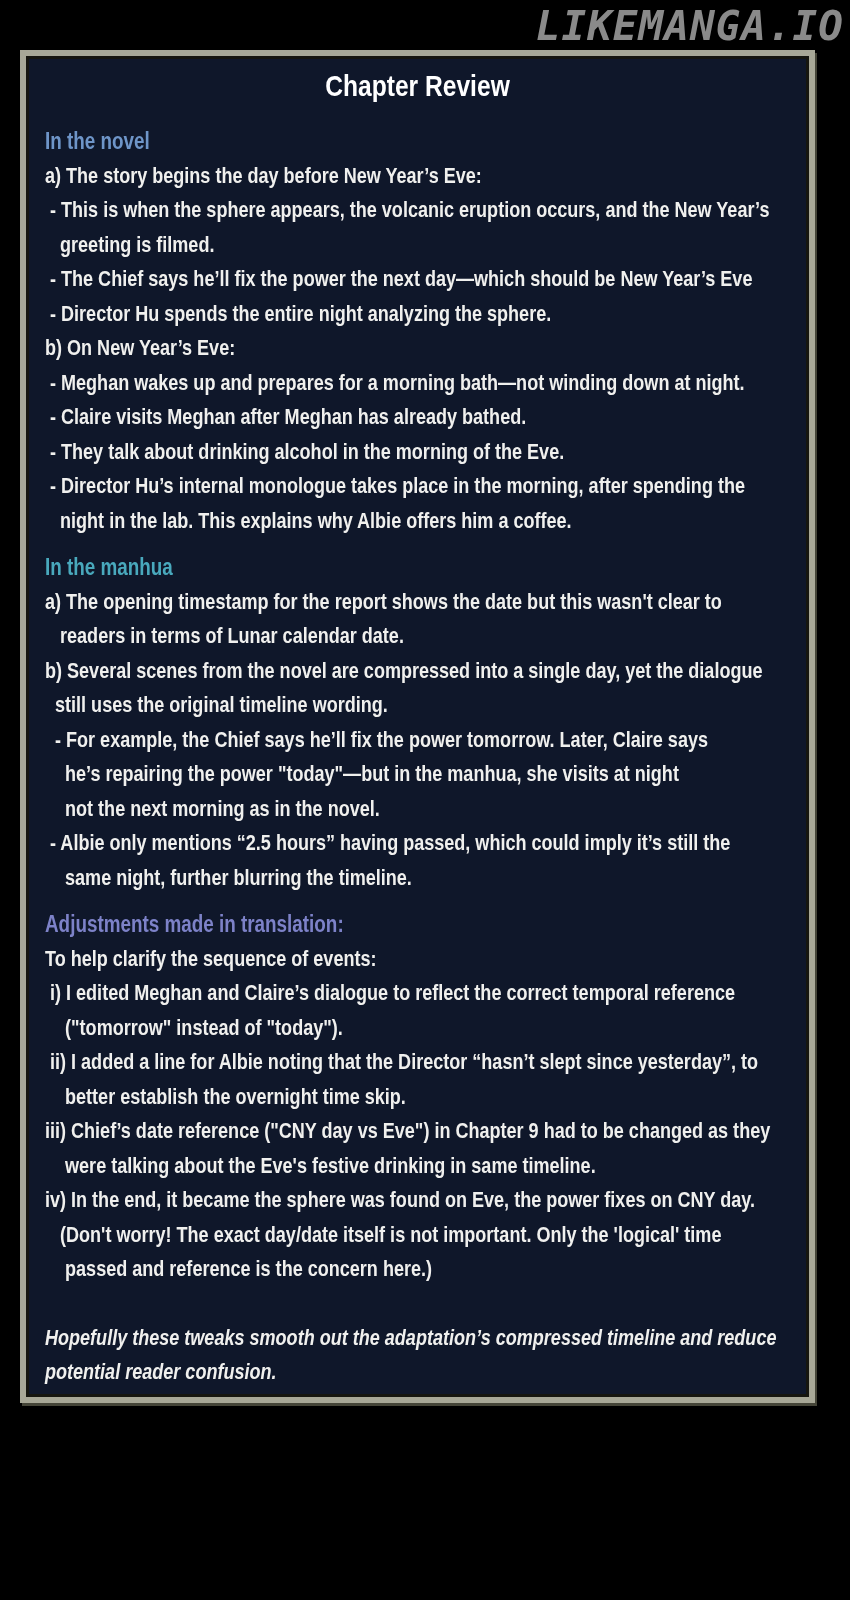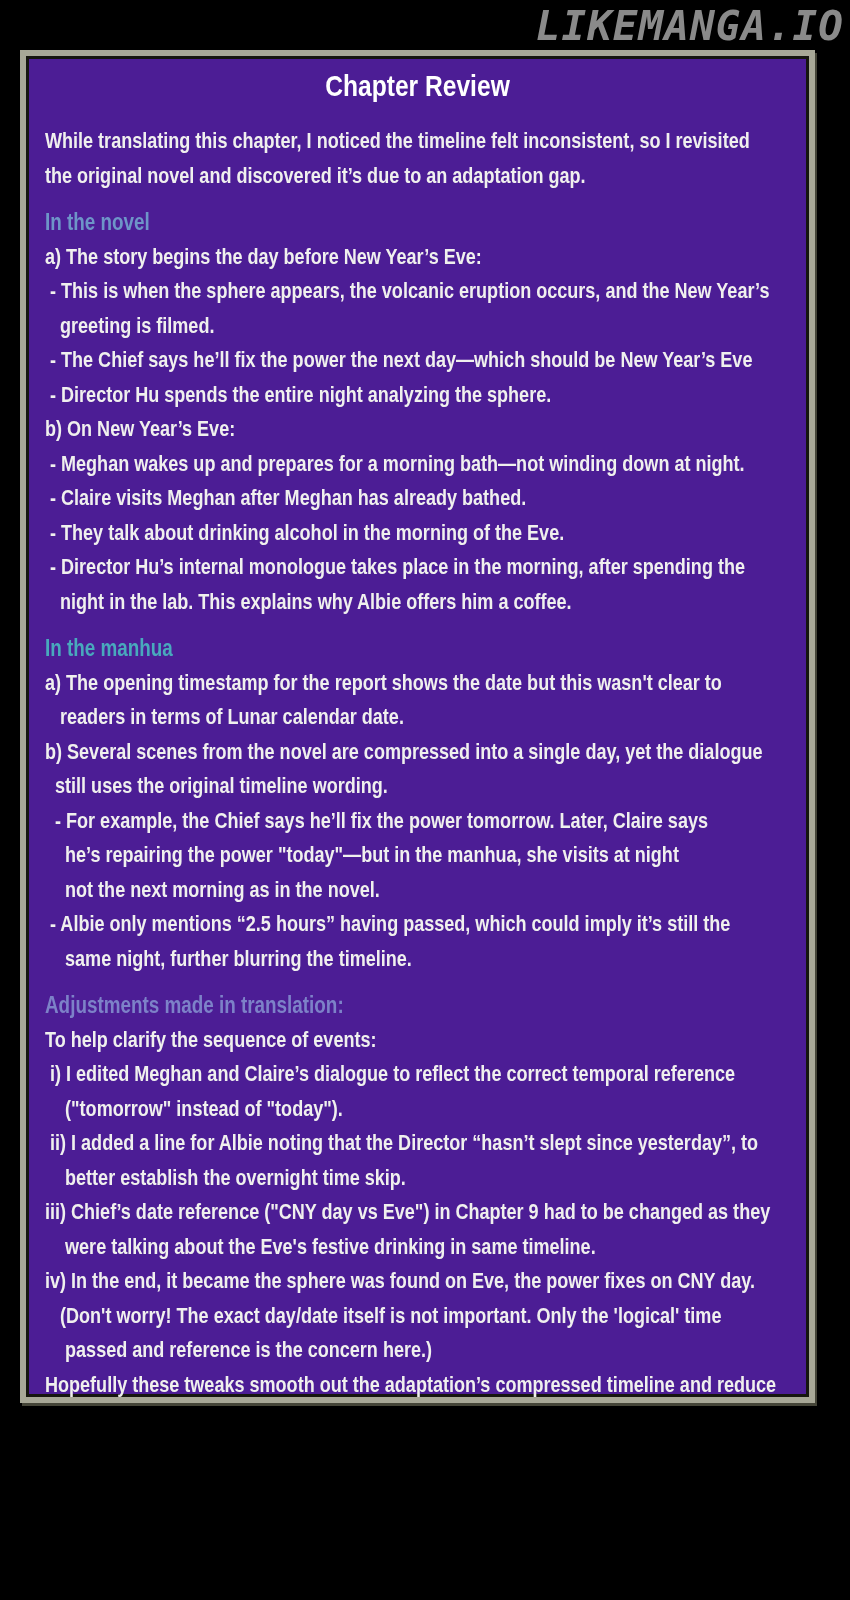--- a/index.html
+++ b/index.html
@@ -10,21 +10,21 @@
     position:absolute;top:2px;right:6px;
     font-family:"DejaVu Sans Mono",monospace;
     font-weight:bold;font-style:italic;
     font-size:41px;letter-spacing:1px;
     color:#8a8a8a;
   }
 
   .panel{
     position:absolute;left:20px;top:50px;width:795px;height:1353px;
     box-sizing:border-box;
-    background:#4c1d95;
+    background:#0f172a;
     border:6px solid #a8a897;
     box-shadow:inset 0 0 0 3px #16160f, 2px 3px 0 #454538;
     padding:6px 19px 12px 19px;
     overflow:hidden;
   }
 
   .page-title{
     color:#ffffff;font-weight:bold;font-size:30px;line-height:40px;
     text-align:center;margin:4px 0 18px 0;
     transform:scaleX(0.82);transform-origin:50% 50%;
@@ -38,42 +38,38 @@
     transform:scaleX(0.82);transform-origin:0 50%;
   }
 
   .heading{
     font-weight:bold;font-size:23px;
     height:34.5px;line-height:34.5px;margin-top:12px;
     white-space:pre;
     transform:scaleX(0.82);transform-origin:0 50%;
   }
 
-  .section.gap-large{}
+  .section.gap-large{margin-top:34px;font-style:italic;}
 
   .signature{
     color:#ffffff;font-weight:bold;font-size:27px;line-height:36px;
     text-align:right;margin:8px -6px 0 0;
     transform:scaleX(0.85);transform-origin:100% 50%;
     white-space:pre;
   }
 </style>
 </head>
 <body>
 
 <div class="watermark">LIKEMANGA.IO</div>
 
 <div class="panel">
   <div class="page-title">Chapter Review</div>
 
   <div id="sections">
-      <div class="section">
-        <div class="line">While translating this chapter, I noticed the timeline felt inconsistent, so I revisited</div>
-        <div class="line">the original novel and discovered it’s due to an adaptation gap.</div>
-      </div>
       <div class="section">
         <div class="heading" style="color: rgb(110, 149, 200);">In the novel</div>
         <div class="line">a) The story begins the day before New Year’s Eve:</div>
         <div class="line"> - This is when the sphere appears, the volcanic eruption occurs, and the New Year’s</div>
         <div class="line">   greeting is filmed.</div>
         <div class="line"> - The Chief says he’ll fix the power the next day—which should be New Year’s Eve</div>
         <div class="line"> - Director Hu spends the entire night analyzing the sphere.</div>
         <div class="line">b) On New Year’s Eve:</div>
         <div class="line"> - Meghan wakes up and prepares for a morning bath—not winding down at night.</div>
         <div class="line"> - Claire visits Meghan after Meghan has already bathed.</div>

